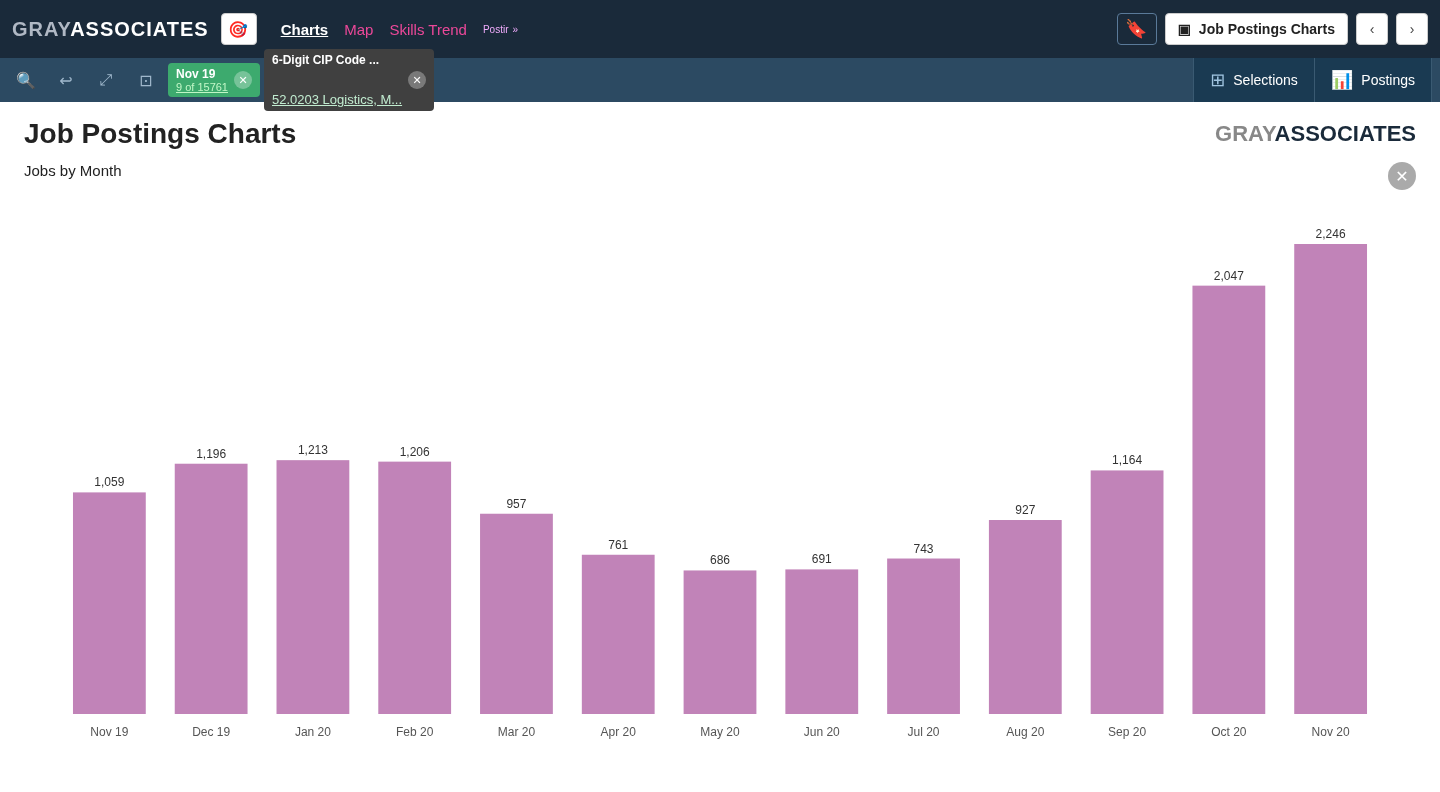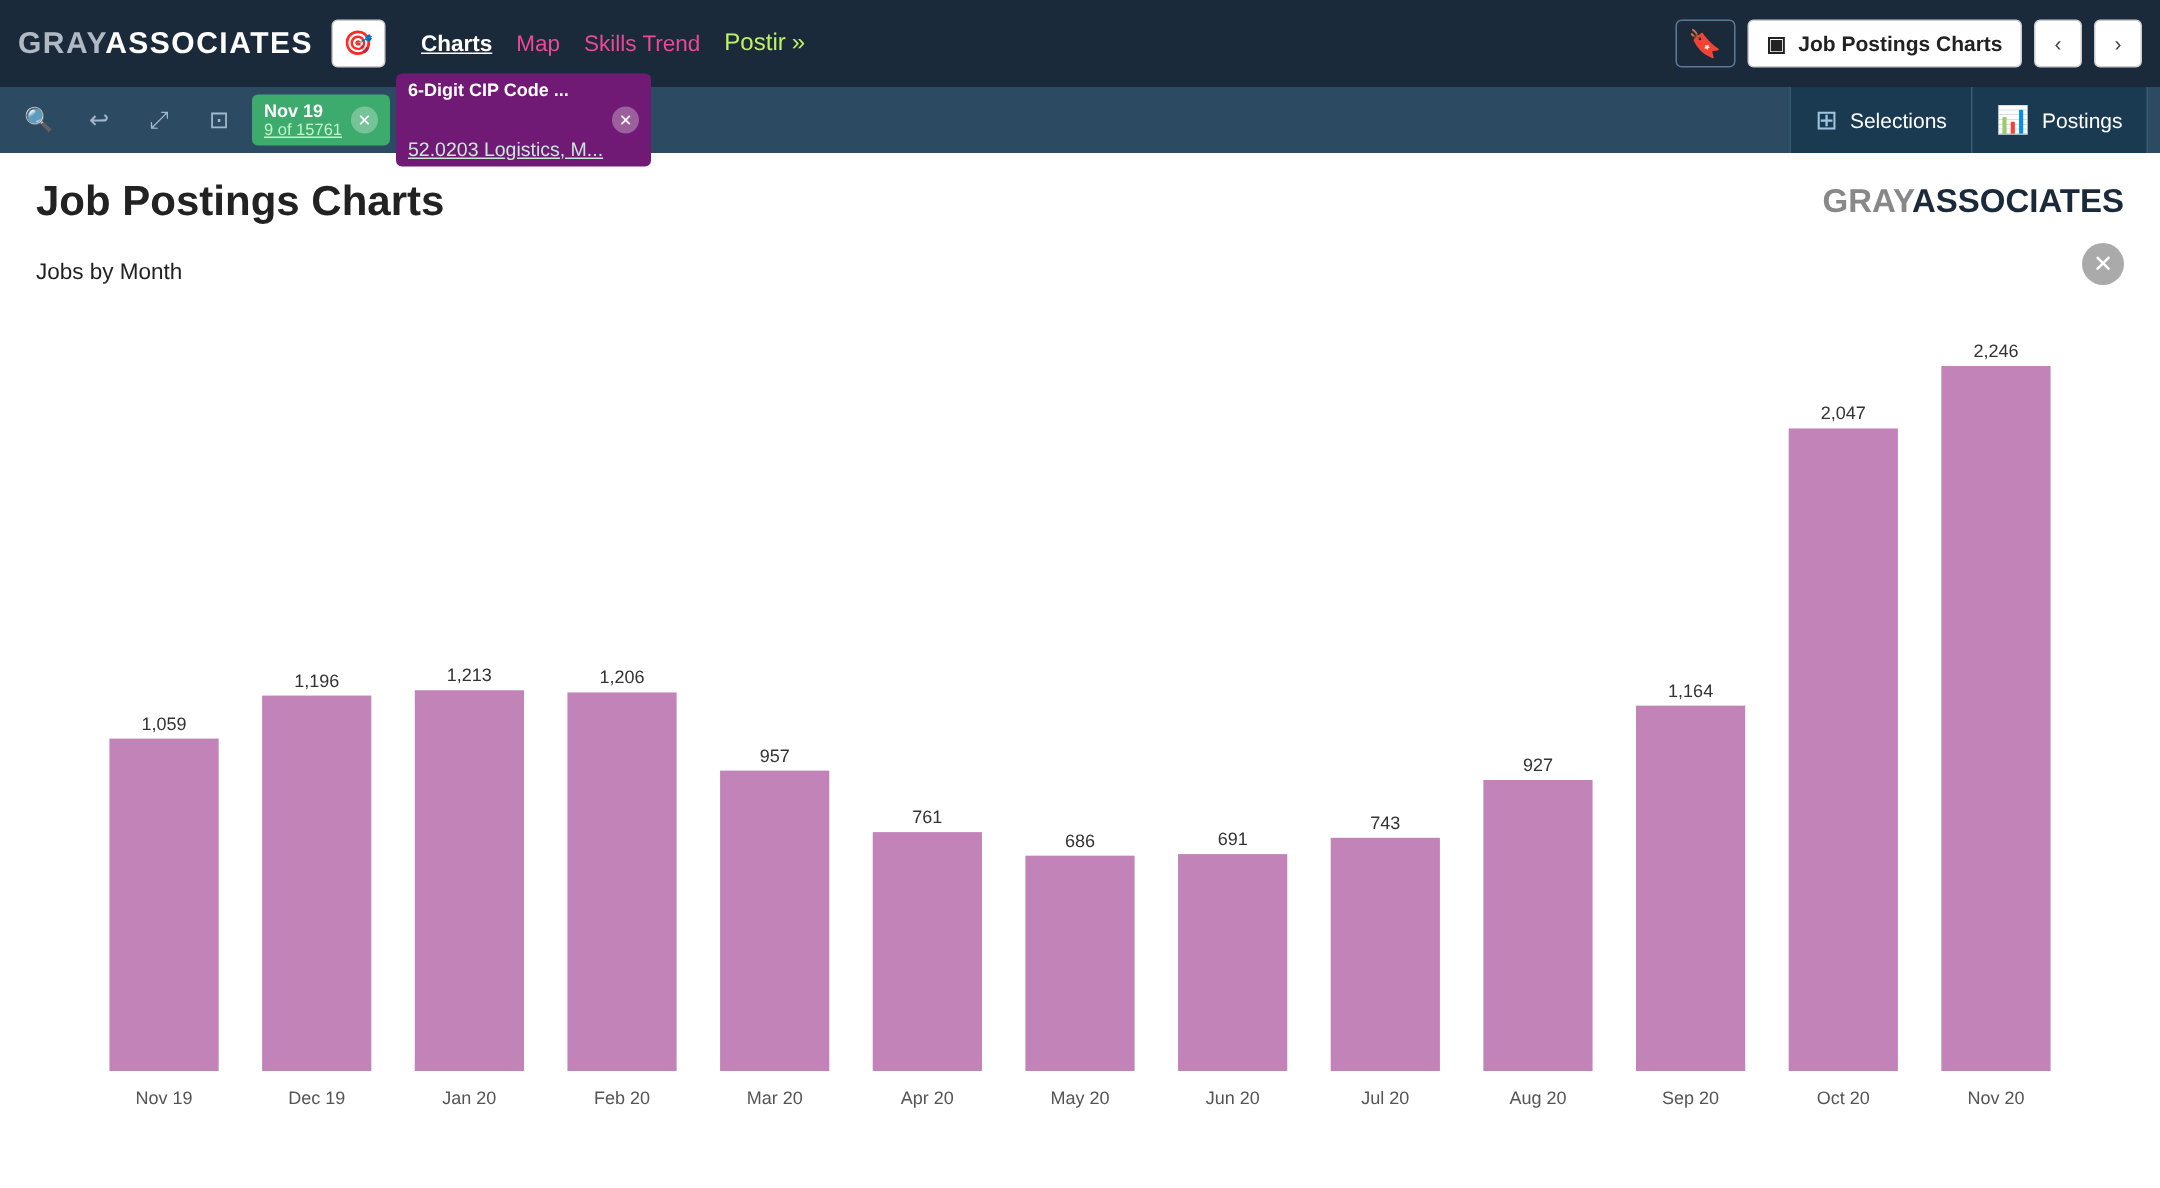--- a/index.html
+++ b/index.html
@@ -37,22 +37,22 @@
       font-size: 15px;
       cursor: pointer;
       text-decoration: none;
     }
     .nav-link.active {
       color: #fff;
       font-weight: bold;
       text-decoration: underline;
     }
     .nav-more {
-      color: #bef264;
-      font-size: 16px;
+      color: #f0abfc;
+      font-size: 10px;
       display: flex;
       align-items: flex-start;
       gap: 4px;
       cursor: pointer;
     }
     .bookmark-btn {
       background: transparent;
       border: 1px solid #5a7a99;
       border-radius: 4px;
       width: 40px; height: 32px;
@@ -118,21 +118,21 @@
       background: rgba(255,255,255,0.3);
       border: none;
       border-radius: 50%;
       width: 18px; height: 18px;
       display: flex; align-items: center; justify-content: center;
       cursor: pointer;
       color: #fff;
       font-size: 11px;
     }
     .filter-tag-cip {
-      background: #701a75;
+      background: #404040;
     }
     .filter-spacer { flex: 1; }
     .right-tools {
       display: flex;
       align-items: center;
       gap: 0;
       background: #1a3a52;
       border-left: 1px solid #3a5a72;
     }
     .tool-btn {
@@ -164,21 +164,21 @@
     .page-logo-gray { color: #888; font-size: 22px; font-weight: bold; }
     .page-logo-assoc { color: #1a2a3a; font-size: 22px; font-weight: bold; }
 
     
     .section-header {
       padding: 4px 24px;
       font-size: 15px;
       color: #222;
       font-weight: 500;
       display: flex;
-      align-items: flex-end;
+      align-items: flex-start;
       justify-content: space-between;
     }
     .section-close {
       background: #aaa;
       border: none;
       border-radius: 50%;
       width: 28px; height: 28px;
       display: flex; align-items: center; justify-content: center;
       cursor: pointer;
       color: #fff;

